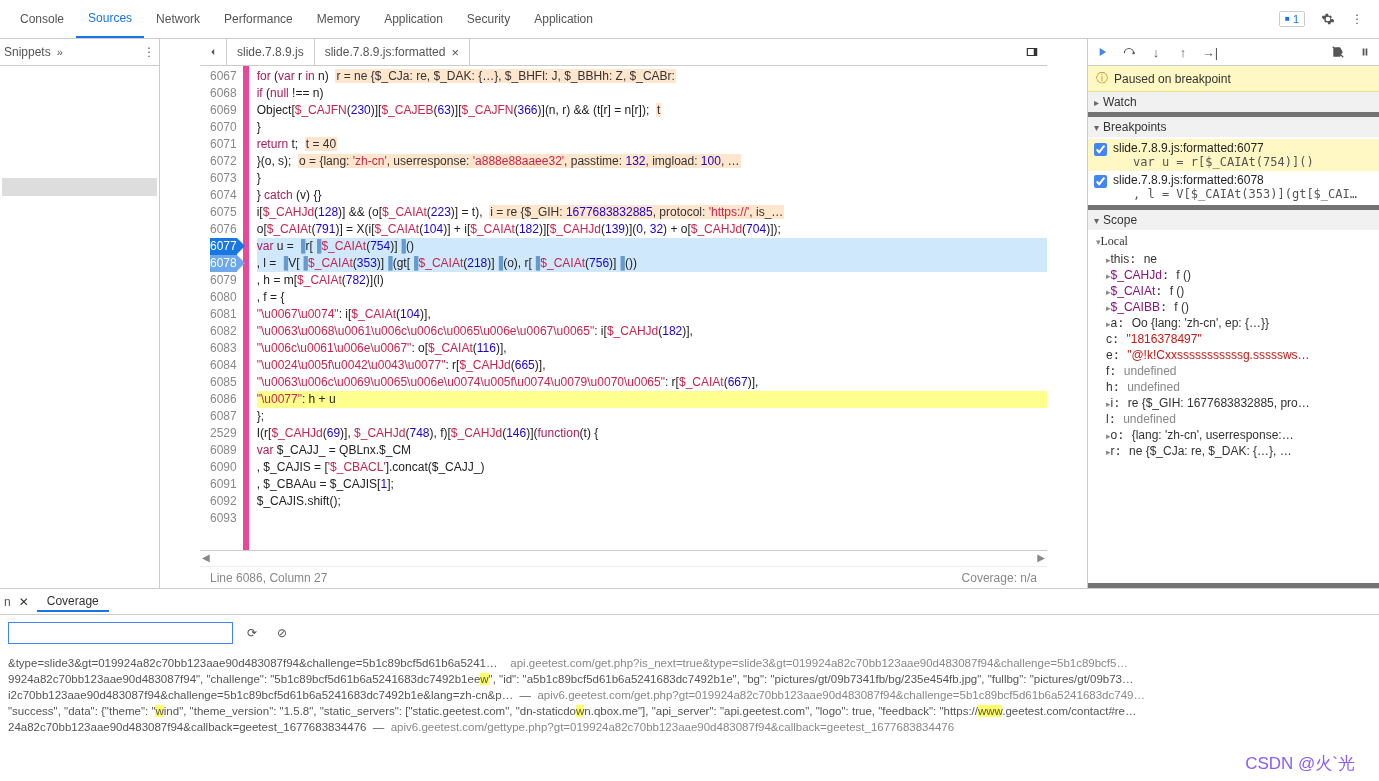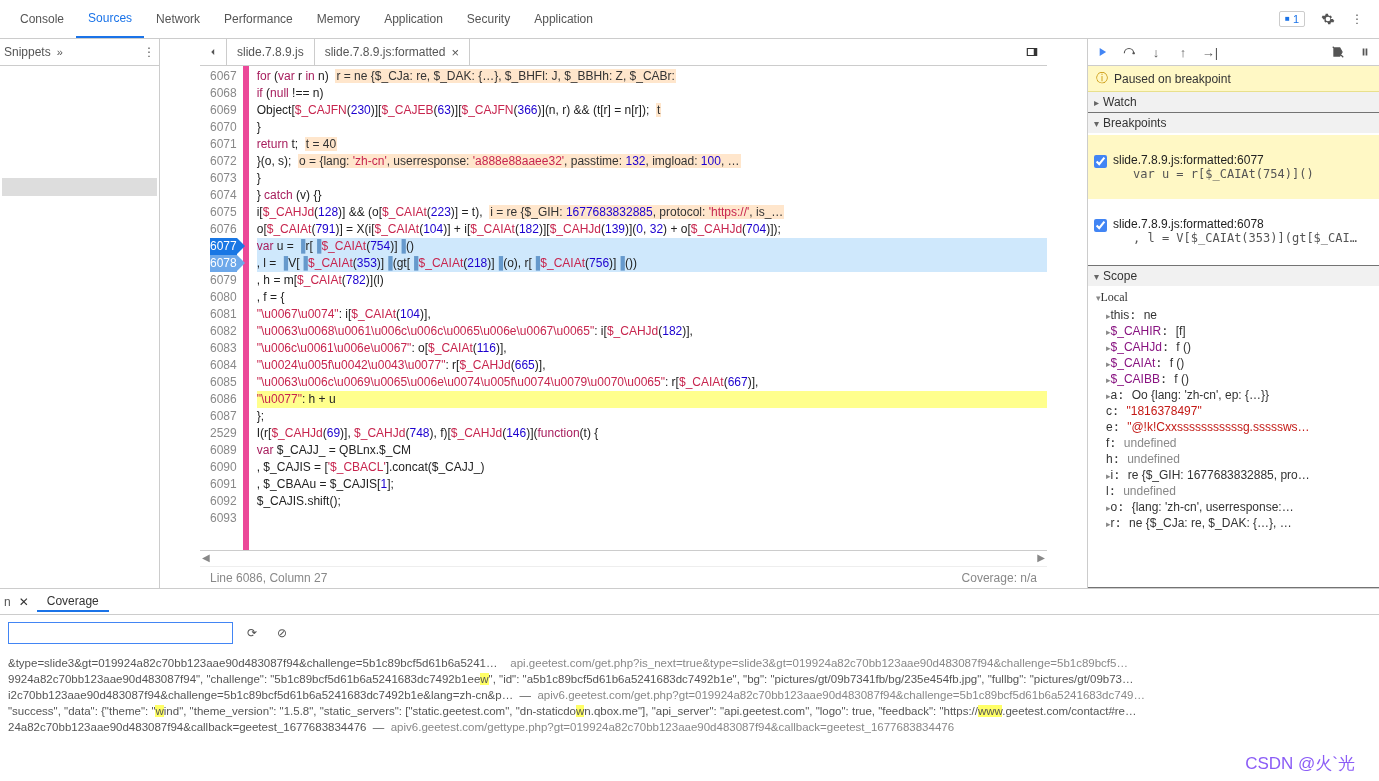--- a/index.html
+++ b/index.html
@@ -55,26 +55,26 @@
 
 .status { height:22px; display:flex; align-items:center; padding:0 10px; color:#888; border-top:1px solid #eee;}
 .status .spacer { flex:1;}
 
 .right { width:292px; border-left:1px solid #ccc; display:flex; flex-direction:column;}
 .debugbar { height:27px; border-bottom:1px solid #ccc; display:flex; align-items:center; padding:0 2px; gap:3px;}
 .debugbar .btn { width:24px; height:22px; display:flex; align-items:center; justify-content:center; color:#555; cursor:pointer; font-size:13px;}
 .debugbar .btn.play { color:#4285f4;}
 .paused-banner { background:#FFF8C5; padding:4px 8px; display:flex; align-items:center; gap:6px; border-bottom:1px solid #e8e08d;}
 .paused-banner::before { content:"\24D8"; color:#c79200;}
-.section { border-bottom:1px solid #737373;}
+.section { border-bottom:5px solid #737373;}
 .section-h { padding:3px 6px; display:flex; align-items:center; gap:4px; cursor:pointer; background:#f1f1f1;}
 .section-h::before { content:"\25B8"; font-size:10px; color:#666;}
 .section-h.open::before { content:"\25BE";}
 .section-body { padding:2px 0;}
-.bp-item { display:flex; align-items:flex-start; gap:6px; padding:18px 6px;}
+.bp-item { display:flex; align-items:flex-start; gap:6px; padding:2px 6px;}
 .bp-item input { margin-top:2px; accent-color:#4285f4;}
 .bp-item.active { background:#FFF8C5;}
 .bp-loc { color:#222;}
 .bp-code { color:#555; font-family:Menlo,Consolas,monospace; padding-left:20px; white-space:nowrap; overflow:hidden; text-overflow:ellipsis;}
 
 .scope-line { padding:1px 6px 1px 18px; font-family:Menlo,Consolas,monospace; white-space:nowrap; overflow:hidden; text-overflow:ellipsis;}
 .scope-line .k { color:#881280;}
 .scope-line .v { color:#333;}
 .scope-line .vs { color:#c41a16;}
 .scope-line .vn { color:#1c00cf;}
@@ -286,21 +286,20 @@
             </div>
           </div>
         </div>
     </div>
     <div class="section" style="flex:1; overflow:hidden;">
       <div class="section-h open">Scope</div>
       <div class="section-body">
         <div class="scope-h">Local</div>
         <div id="scopelist">
             <div class="scope-line"><span class="ar"></span><span class="">this</span>: <span class="v">ne</span></div>
-            <div class="scope-line"><span class="ar"></span><span class="k">$_CAHIR</span>: <span class="v">[f]</span></div>
             <div class="scope-line"><span class="ar"></span><span class="k">$_CAHJd</span>: <span class="v">f ()</span></div>
             <div class="scope-line"><span class="ar"></span><span class="k">$_CAIAt</span>: <span class="v">f ()</span></div>
             <div class="scope-line"><span class="ar"></span><span class="k">$_CAIBB</span>: <span class="v">f ()</span></div>
             <div class="scope-line"><span class="ar"></span><span class="">a</span>: <span class="v">Oo {lang: 'zh-cn', ep: {…}}</span></div>
             <div class="scope-line"><span class="">c</span>: <span class="vs">"1816378497"</span></div>
             <div class="scope-line"><span class="">e</span>: <span class="vs">"@!k!Cxxsssssssssssg.sssssws…</span></div>
             <div class="scope-line"><span class="">f</span>: <span class="vu">undefined</span></div>
             <div class="scope-line"><span class="">h</span>: <span class="vu">undefined</span></div>
             <div class="scope-line"><span class="ar"></span><span class="">i</span>: <span class="v">re {$_GIH: 1677683832885, pro…</span></div>
             <div class="scope-line"><span class="">l</span>: <span class="vu">undefined</span></div>

